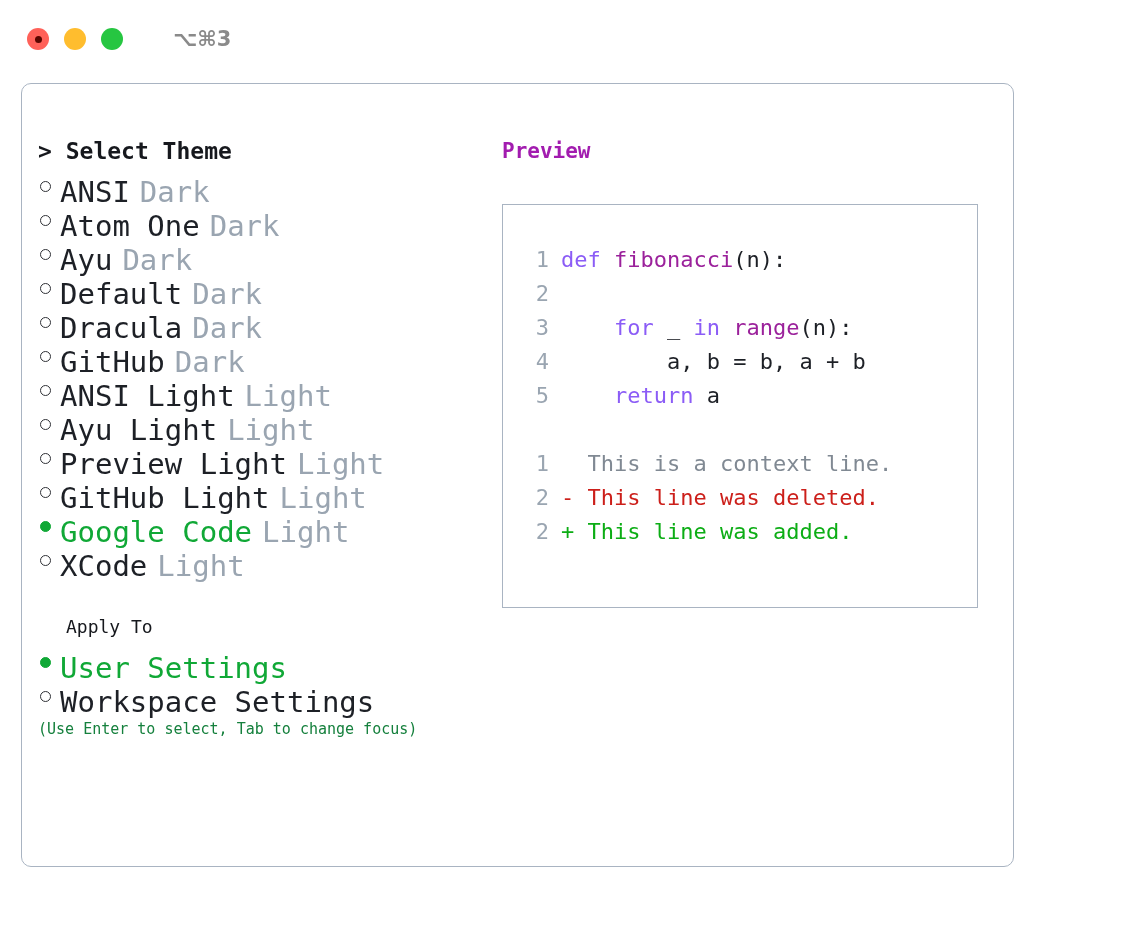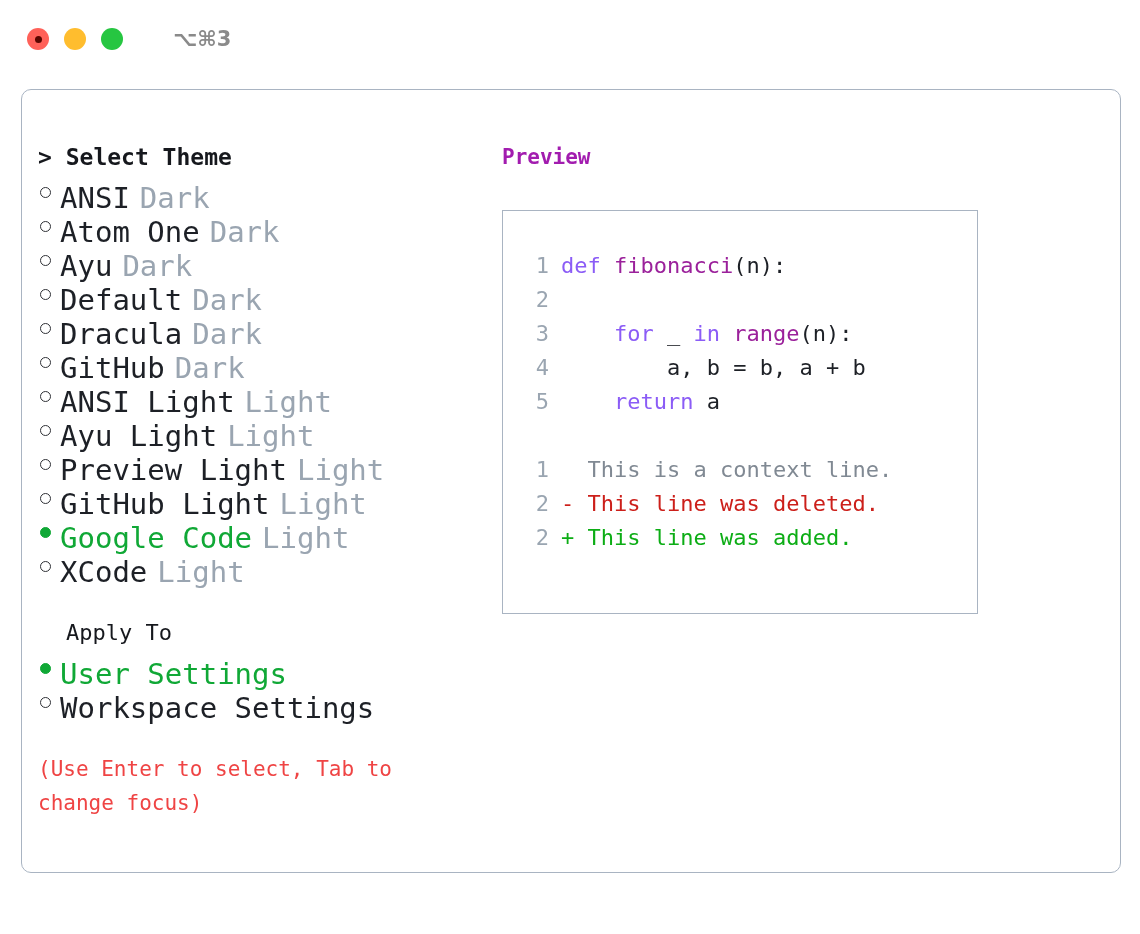--- a/index.html
+++ b/index.html
@@ -64,22 +64,22 @@
     font-weight: 700;
     color: #8a8a8a;
     letter-spacing: 0px;
     font-family: "DejaVu Sans", "Liberation Sans", sans-serif;
   }
 
   
   #main-card {
     position: absolute;
     left: 21px;
-    top: 89px;
-    width: 1100px;
+    top: 83px;
+    width: 993px;
     height: 784px;
     box-sizing: border-box;
     border: 1.6px solid #a9b4c2;
     border-radius: 10px;
     background: #ffffff;
   }
 
   #card-columns {
     position: absolute;
     left: 0; top: 0;
@@ -144,34 +144,33 @@
     color: #10a836;
   }
   .opt-badge {
     color: #9aa5b1;
     margin-left: 10px;
   }
 
   .spacer-row { height: 34px; }
 
   .sub-heading {
-    font-size: 22px;
+    font-size: 18px;
     font-weight: 400;
     color: #16181d;
     line-height: 34px;
     height: 34px;
     padding-left: 28px;
     white-space: pre;
   }
 
   #hint-text {
-    margin-top: 34px;
-    font-size: 21px;
-    line-height: 34px;
-    color: #ef4444;
+    font-size: 15px;
+    line-height: 34px;
+    color: #15803d;
     width: 420px;
     white-space: pre-wrap;
   }
 
   
   #preview-column {
     position: absolute;
     left: 480px;
     top: 50px;
     width: 490px;

